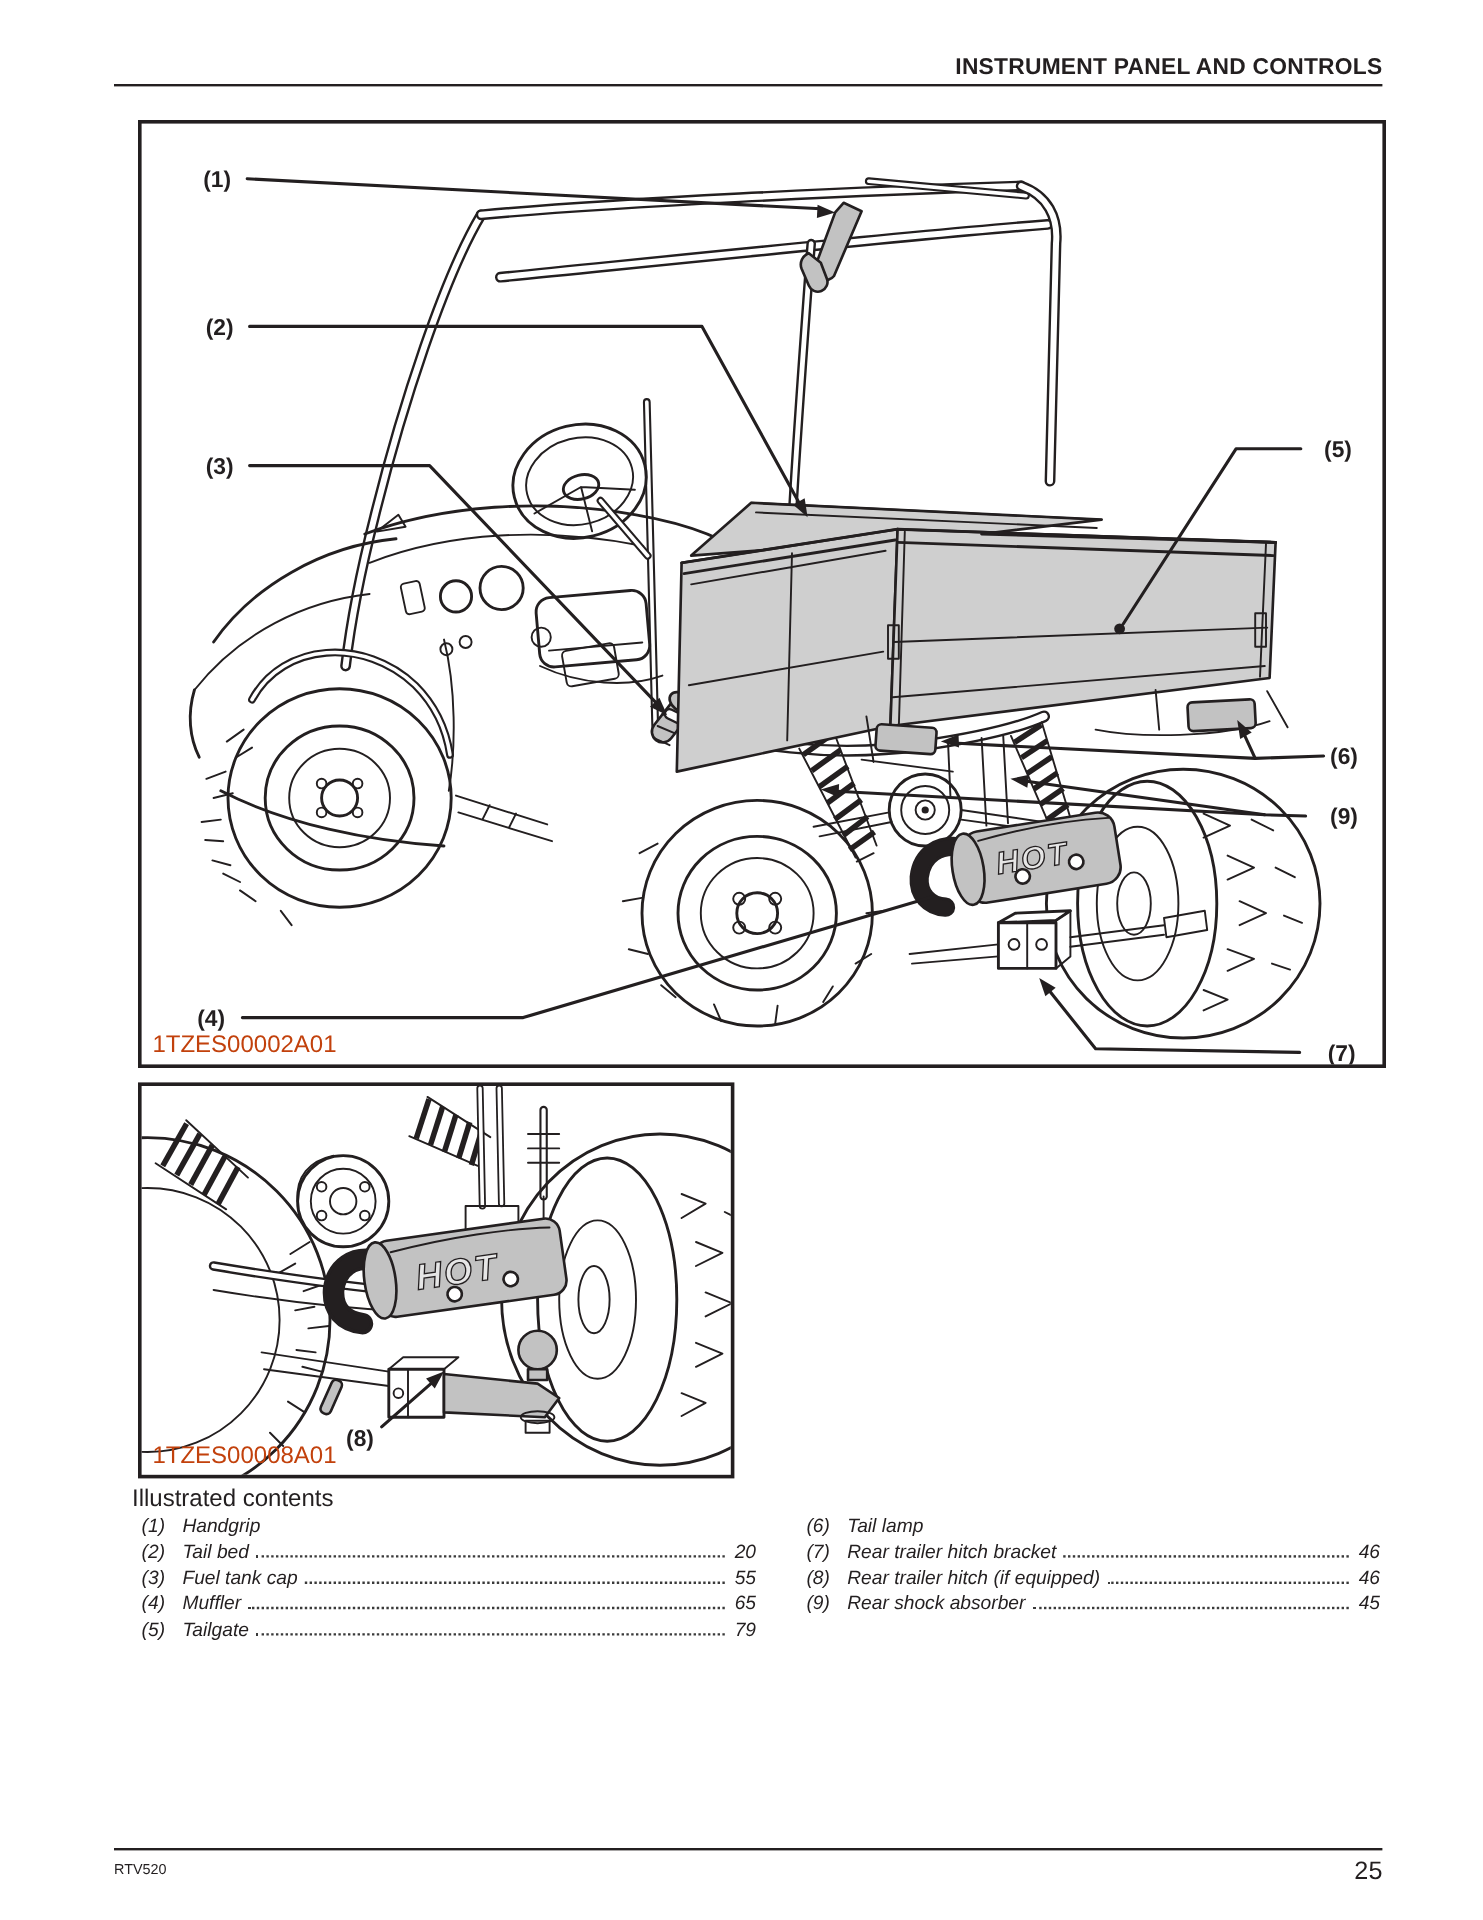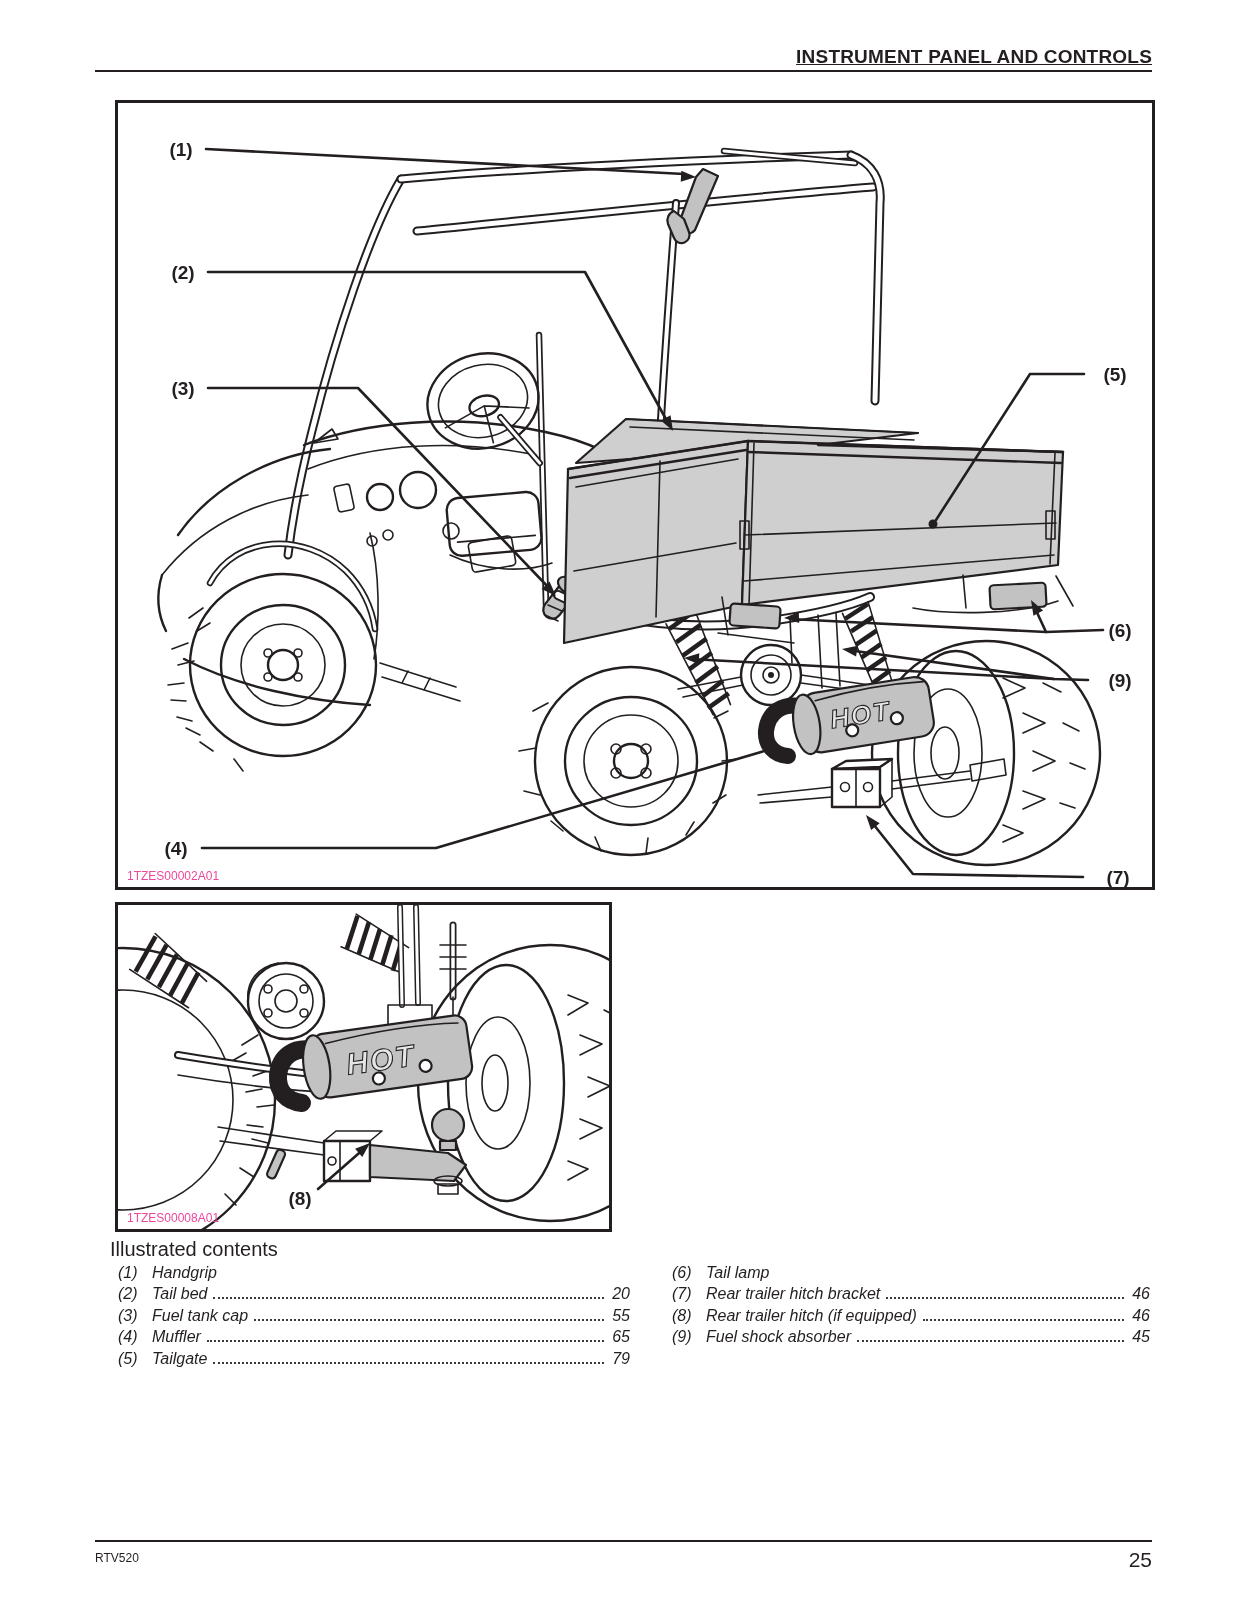--- a/index.html
+++ b/index.html
@@ -1,28 +1,28 @@
 <!DOCTYPE html>
 <html><head>
 <meta charset="utf-8">
 <style>
   * { margin:0; padding:0; box-sizing:border-box; }
   html,body { background:#ffffff; }
   body {
     width:1236px; height:1600px; position:relative;
     font-family:"Liberation Sans", sans-serif; color:#231f20;
   }
-  .hdr-title { position:absolute; top:46px; right:84px; font-size:19px; font-weight:bold; letter-spacing:.2px;text-decoration:underline; }
+  .hdr-title { position:absolute; top:46px; right:84px; font-size:19px; font-weight:bold; letter-spacing:.2px; }
   .rule { position:absolute; left:95px; width:1057px; height:2px; background:#231f20; }
   .hdr-rule { top:70px; }
   .ftr-rule { top:1540px; }
   .fig { position:absolute; border:3px solid #231f20; background:#fff; }
   .fig-main { left:115px; top:100px; width:1040px; height:790px; }
   .fig-detail { left:115px; top:902px; width:497px; height:330px; }
-  .fig-code { position:absolute; left:9px; bottom:4px; font-size:12px; color:#ec4899; }
+  .fig-code { position:absolute; left:9px; bottom:4px; font-size:20px; color:#c2410c; }
   .toc-heading { position:absolute; left:110px; top:1238px; font-size:20px; }
   .toc-col { position:absolute; top:1264px; }
   .toc-left { left:118px; width:512px; }
   .toc-right { left:672px; width:478px; }
   .toc-row { display:flex; align-items:baseline; font-style:italic; font-size:16px; height:21.4px; }
   .toc-num { flex:none; width:34px; }
   .toc-label { flex:none; white-space:nowrap; }
   .dots { flex:1 1 auto; border-bottom:2px dotted #3a3a3a; margin:0 4px 4px 6px; min-width:8px; }
   .toc-page { flex:none; min-width:22px; text-align:right; }
   .toc-row.no-page .dots, .toc-row.no-page .toc-page { visibility:hidden; }
@@ -422,21 +422,21 @@
     <span class="toc-page">46</span>
   </div>
   <div class="toc-row">
     <span class="toc-num">(8)</span>
     <span class="toc-label">Rear trailer hitch (if equipped)</span>
     <span class="dots"></span>
     <span class="toc-page">46</span>
   </div>
   <div class="toc-row">
     <span class="toc-num">(9)</span>
-    <span class="toc-label">Fuel shock absorber</span>
+    <span class="toc-label">Rear shock absorber</span>
     <span class="dots"></span>
     <span class="toc-page">45</span>
   </div>
 </div>
 
 <div>
   <div class="rule ftr-rule"></div>
   <div class="ftr-model">RTV520</div>
   <div class="ftr-page">25</div>
 </div>

